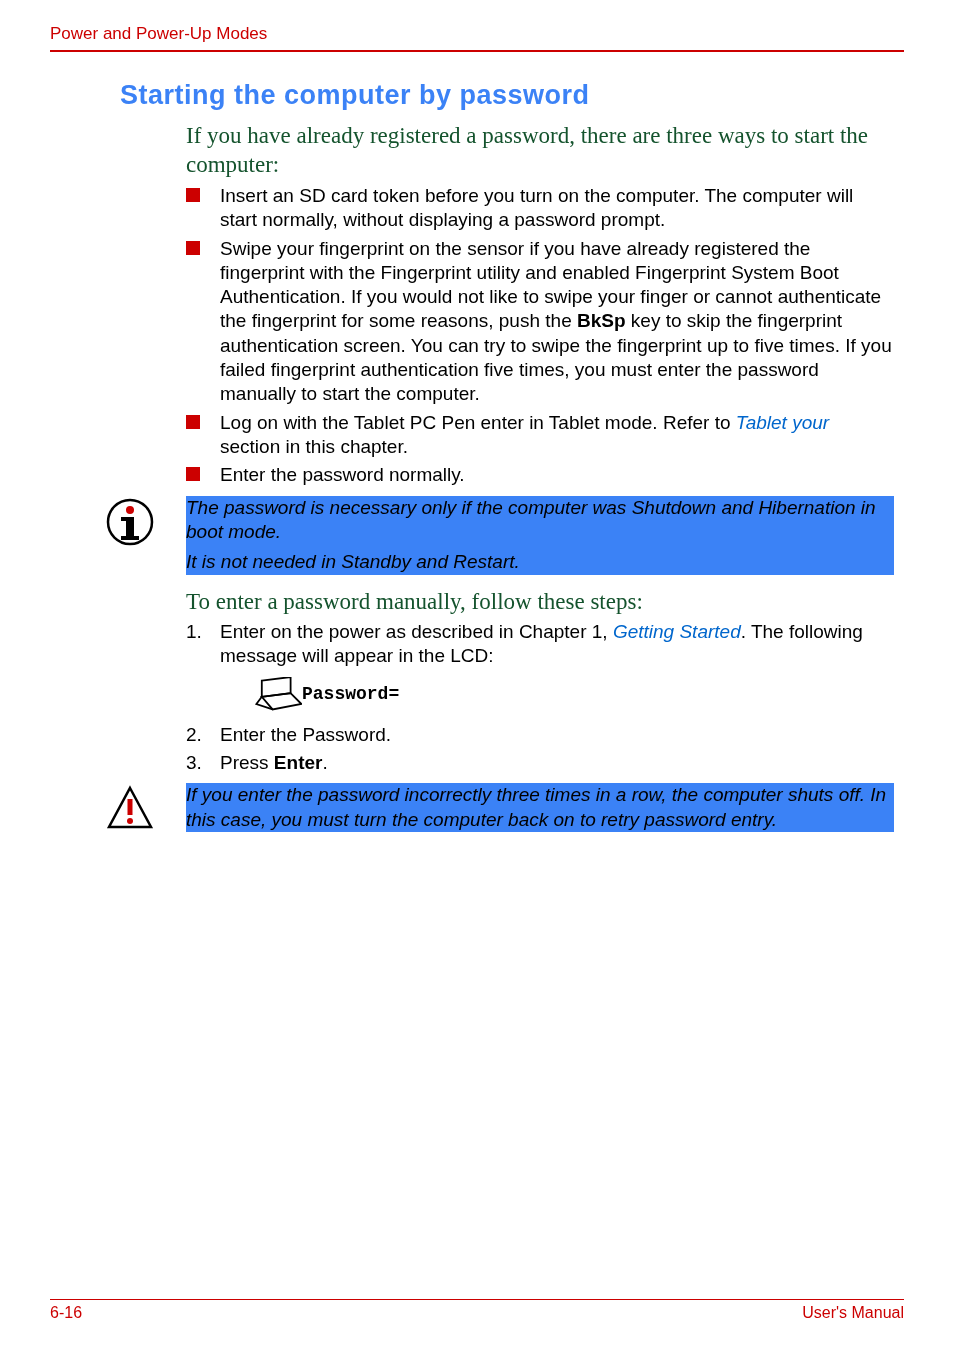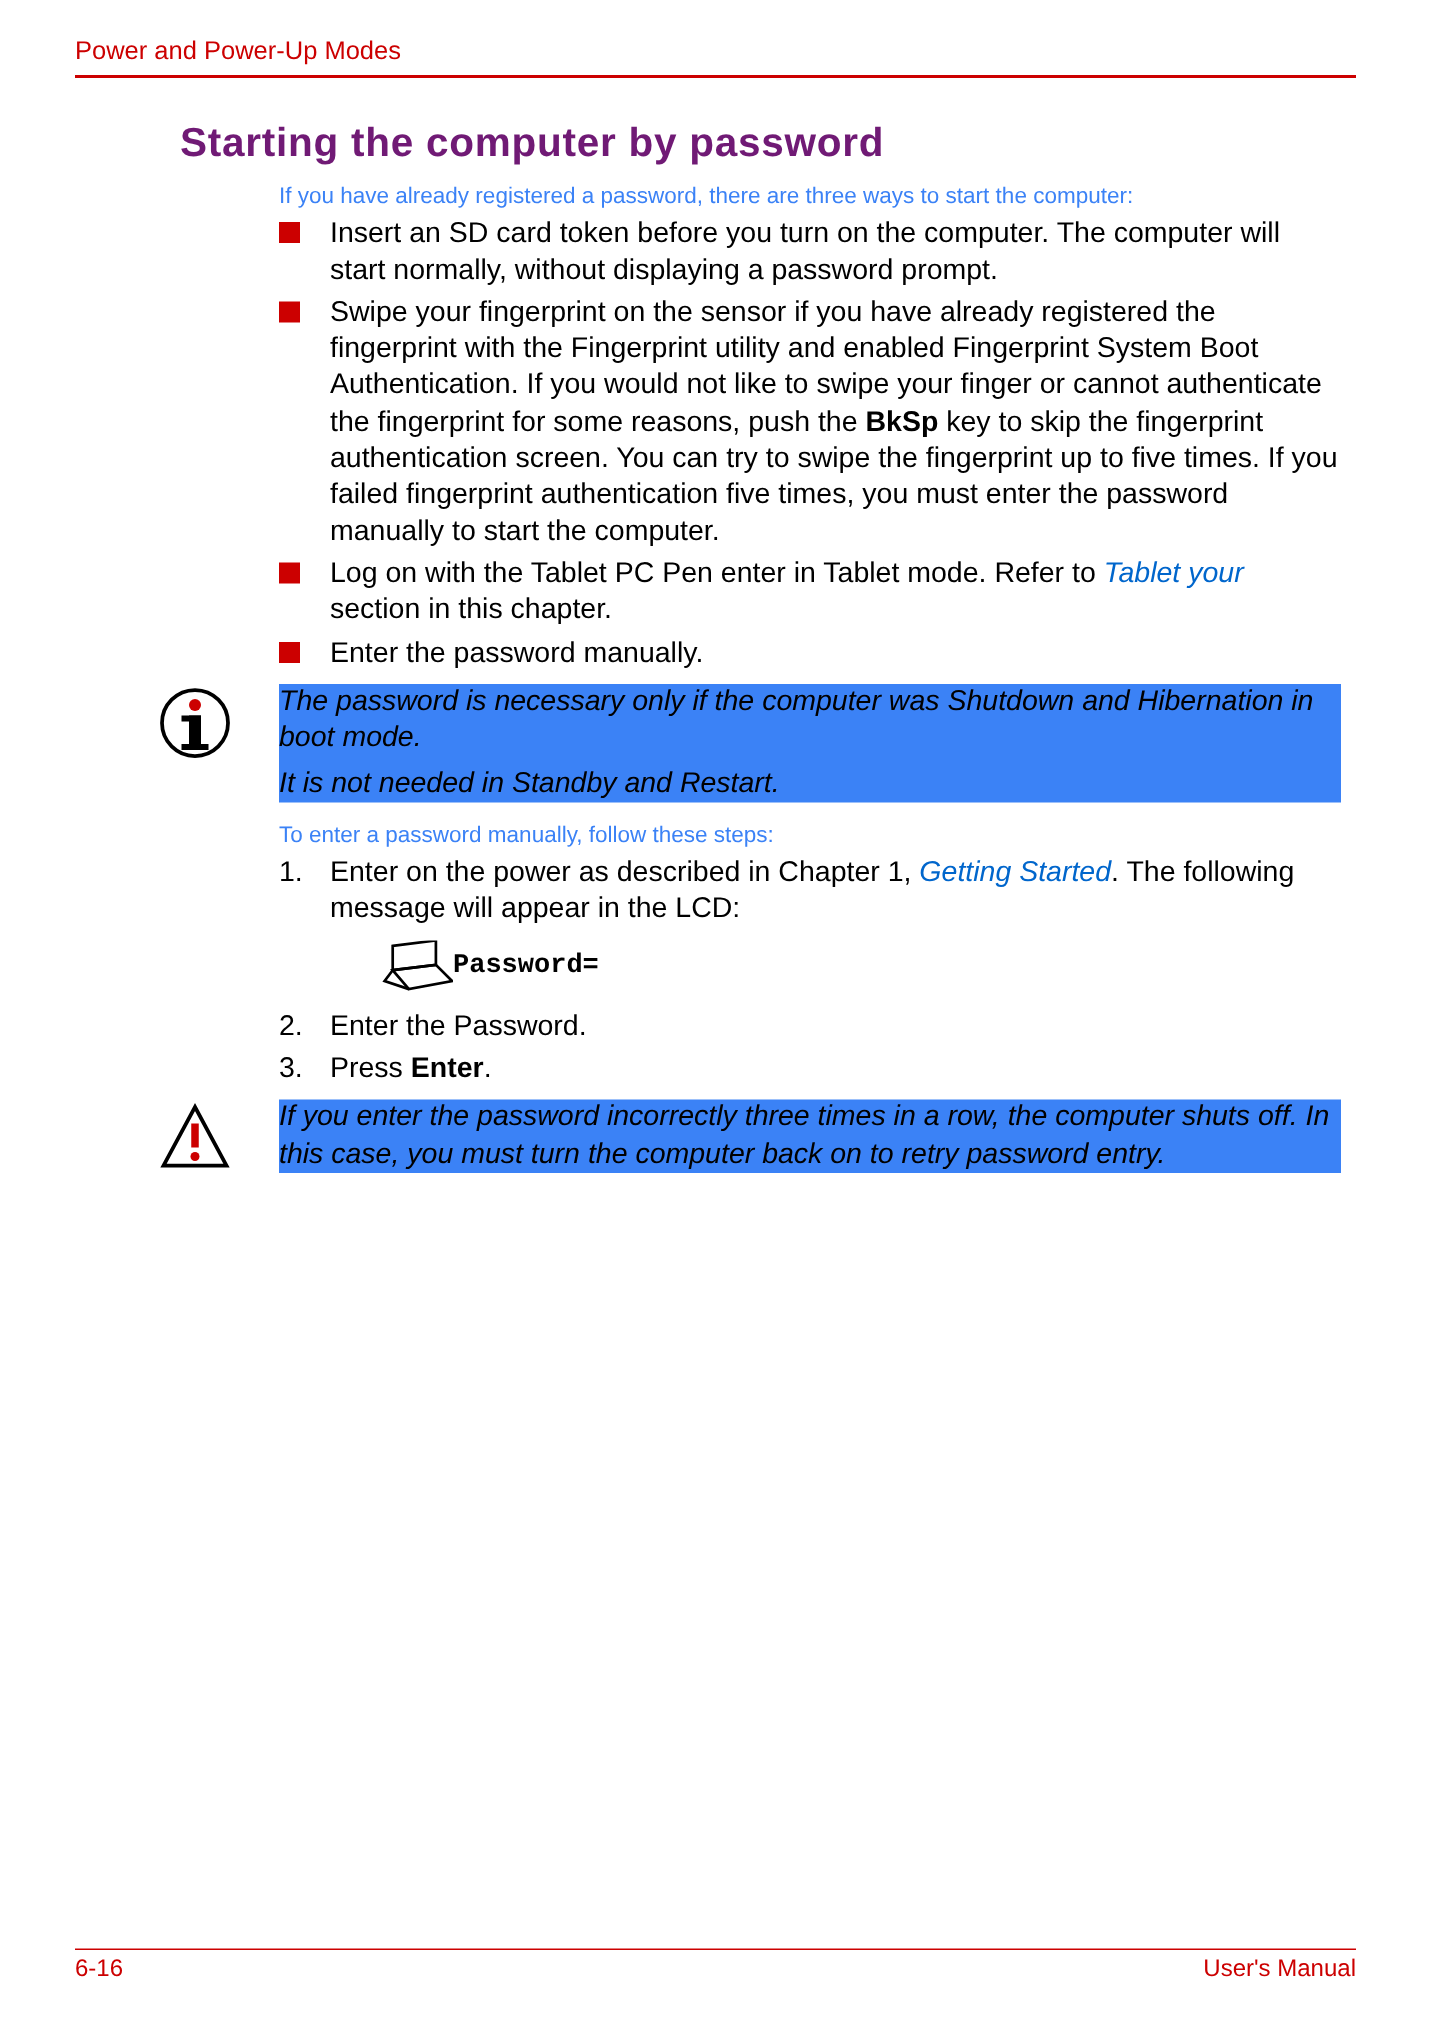--- a/index.html
+++ b/index.html
@@ -22,37 +22,38 @@
       font-size: 17px;
       font-weight: normal;
       padding-bottom: 6px;
     }
     .header-rule {
       border: none;
       border-top: 2px solid #cc0000;
       margin-bottom: 28px;
     }
     .section-heading {
-      color: #701a75;
+      color: #3b82f6;
       font-size: 27px;
       font-weight: bold;
       margin-left: 70px;
       margin-bottom: 10px;
       font-family: Arial, sans-serif;
       letter-spacing: 0.5px;
     }
     .content {
       margin-left: 136px;
       margin-right: 10px;
     }
     .body-text {
-      font-size: 15px;
-      line-height: 1.28;
-      color: #3b82f6;
-      margin-bottom: 4px;
+      font-size: 23px;
+      line-height: 1.28;
+      color: #14532d;
+      margin-bottom: 4px;
+      font-family: Liberation Serif, serif;
     }
     ul.bullet-list {
       list-style: none;
       padding: 0;
       margin-top: 4px;
     }
     ul.bullet-list li {
       position: relative;
       padding-left: 34px;
       font-size: 19px;
@@ -166,21 +167,21 @@
       <li>
         <span>Insert an SD card token before you turn on the computer. The computer will start normally, without displaying a password prompt.</span>
       </li>
       <li>
         <span>Swipe your fingerprint on the sensor if you have already registered the fingerprint with the Fingerprint utility and enabled Fingerprint System Boot Authentication. If you would not like to swipe your finger or cannot authenticate the fingerprint for some reasons, push the </span><span class="bold">BkSp</span><span> key to skip the fingerprint authentication screen. You can try to swipe the fingerprint up to five times. If you failed fingerprint authentication five times, you must enter the password manually to start the computer.</span>
       </li>
       <li>
         <span>Log on with the Tablet PC Pen enter in Tablet mode. Refer to </span><span class="link">Tablet your</span><span> section in this chapter.</span>
       </li>
       <li>
-        <span>Enter the password manually.</span>
+        <span>Enter the password normally.</span>
       </li>
     </ul>
 
     <div class="callout">
       <svg class="callout-icon" viewBox="0 0 48 48">
         <circle cx="24" cy="24" r="22" fill="none" stroke="#000" stroke-width="2.5"></circle>
         <circle cx="24" cy="12" r="4" fill="#cc0000"></circle>
         <rect x="20" y="19" width="8" height="22" fill="#000"></rect>
         <rect x="15" y="19" width="13" height="4" fill="#000"></rect>
         <rect x="15" y="38" width="18" height="4" fill="#000"></rect>

